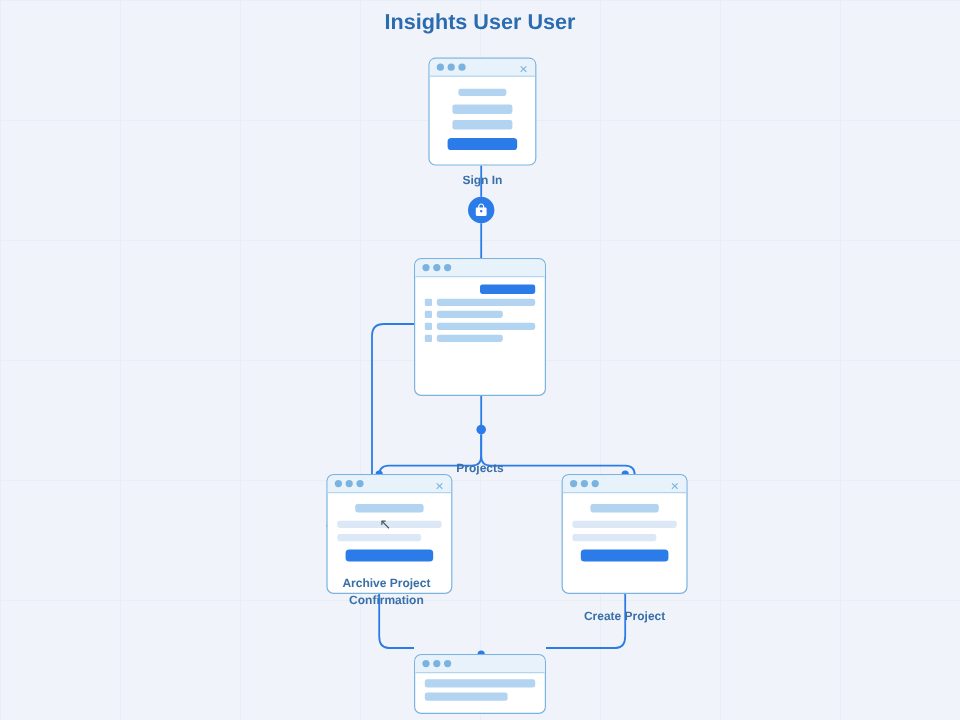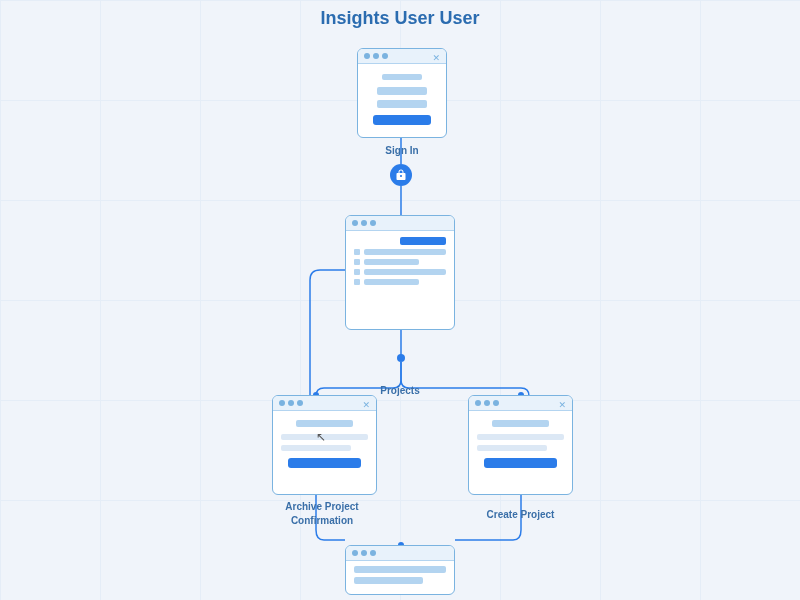--- a/index.html
+++ b/index.html
@@ -372,21 +372,21 @@
   <span class="close-btn">✕</span>
   <div class="card-body">
     <div class="field-bar medium" style="height:7px; background:#b3d4f0; border-radius:2px; width:65%; margin:3px auto 2px;"></div>
     <div style="height:6px; background:#dce8f5; border-radius:2px;"></div>
     <div style="height:6px; background:#dce8f5; border-radius:2px; width:80%;"></div>
     <div class="btn-bar"></div>
   </div>
 </div>
 
 <div class="cursor-icon">↖</div>
-<div class="node-label" style="left:262px; top:500px; width:120px; line-height:1.4;">Archive Project<br>Confirmation</div>
+<div class="node-label" style="left:262px; top:480px; width:120px; line-height:1.4;">Archive Project<br>Confirmation</div>
 
 <div class="wf-card create-card">
   <div class="card-header">
     <div class="dot"></div>
     <div class="dot"></div>
     <div class="dot"></div>
   </div>
   <span class="close-btn">✕</span>
   <div class="card-body">
     <div style="height:7px; background:#b3d4f0; border-radius:2px; width:65%; margin:3px auto 2px;"></div>

